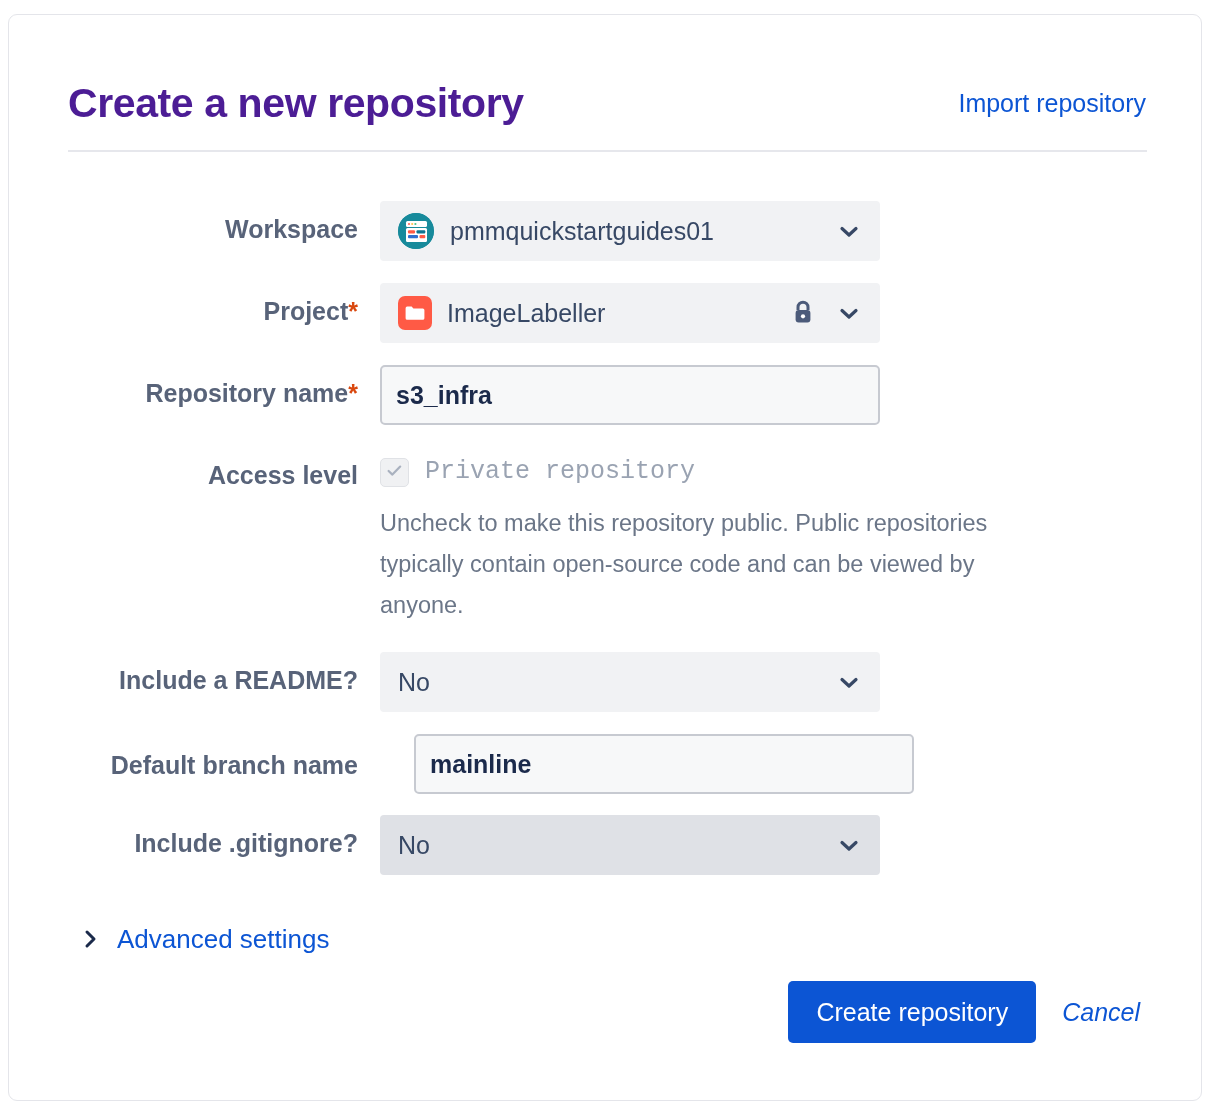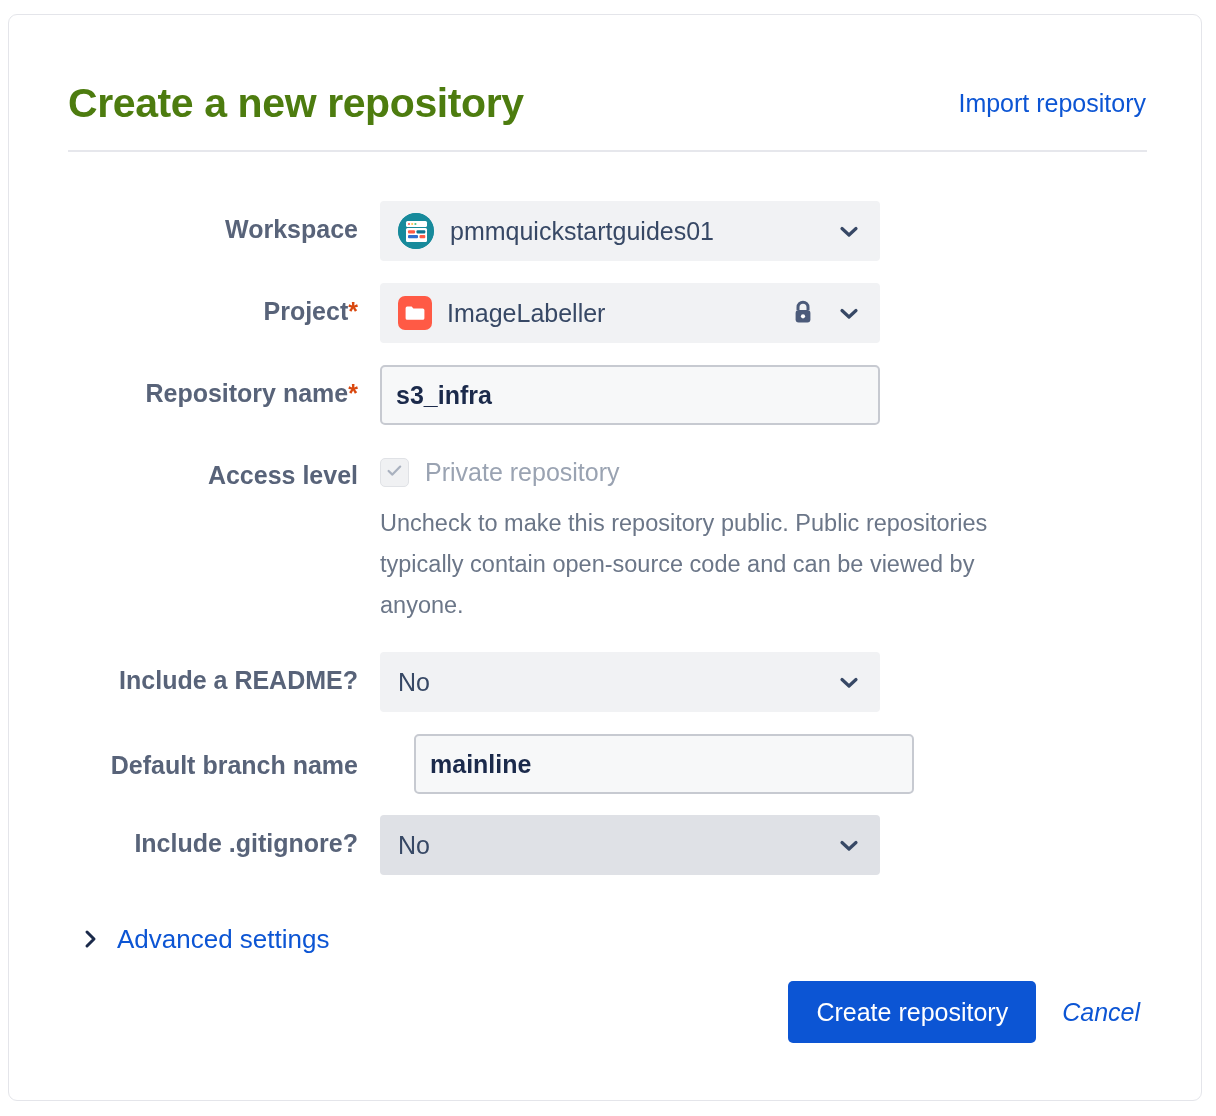--- a/index.html
+++ b/index.html
@@ -50,21 +50,21 @@
     height: 62px;
     display: flex;
     align-items: center;
     justify-content: space-between;
   }
 
   .page-title {
     font-size: 41px;
     line-height: 50px;
     font-weight: bold;
-    color: #4d7c0f;
+    color: #4c1d95;
     letter-spacing: -0.4px;
     margin: 0;
     white-space: nowrap;
     text-align: center;
   }
 
   .import-link {
     font-size: 25px;
     line-height: 30px;
     color: #0c55d4;
@@ -218,20 +218,21 @@
     align-items: center;
     justify-content: center;
     margin-right: 16px;
     flex: 0 0 auto;
   }
   .checkbox-label {
     font-size: 25px;
     line-height: 30px;
     color: #9aa3b2;
     white-space: nowrap;
+    font-family: Liberation Mono, monospace;
   }
   .help-text {
     margin-top: 16px;
     font-size: 23.5px;
     line-height: 41px;
     color: #6b7688;
     width: 676px;
   }
 
   

